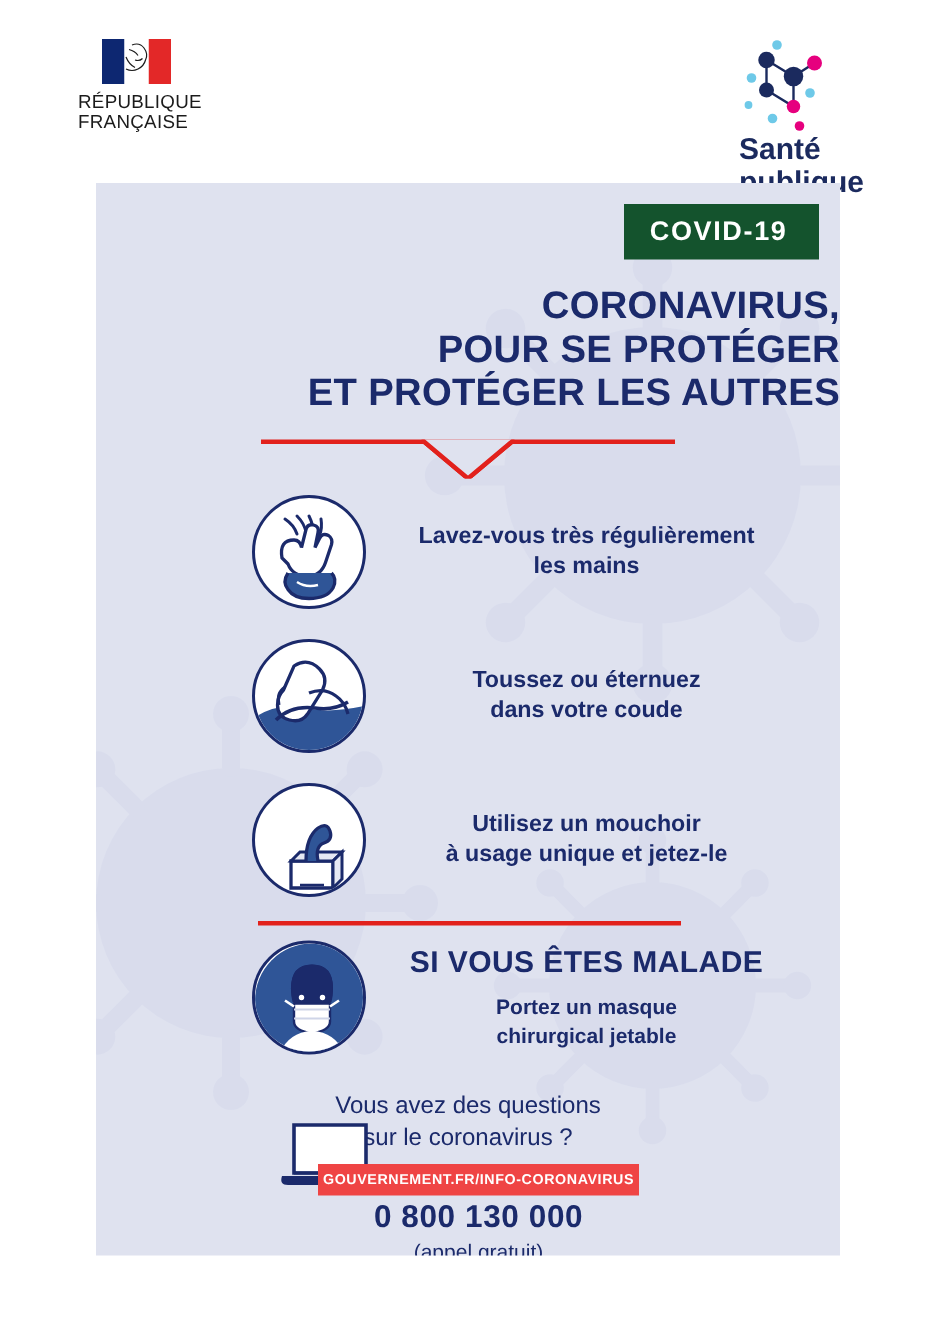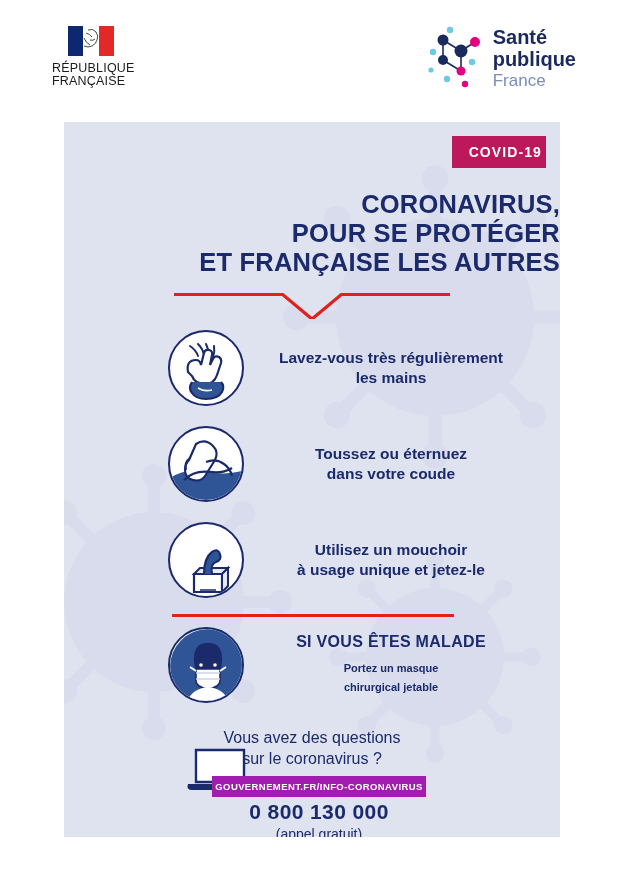--- a/index.html
+++ b/index.html
@@ -66,21 +66,22 @@
     font-style: italic;
     font-size: 8.5px;
     line-height: 9.5px;
     color: #1b1b1b;
   }
 
   .spf {
     position: absolute;
     right: 48px; top: 24px;
     display: flex;
-    align-items: flex-end;
+    align-items: flex-start;
+    flex-direction: column;
   }
   .spf-logo { width: 58px; height: 66px; margin-right: 10px; }
   .spf-text { line-height: 1.08; }
   .spf-text .l1, .spf-text .l2 {
     font-size: 20px; font-weight: bold; color: #1b2a5e;
   }
   .spf-text .l3 {
     font-size: 17px; color: #7b8cb5; margin-top: 1px;
   }
 
@@ -97,26 +98,26 @@
     opacity: 0.45;
     color: #d3d7e9;
   }
   .virus-a { right: -40px; top: 30px; width: 330px; height: 330px; }
   .virus-b { left: -60px; top: 330px; width: 300px; height: 300px; }
   .virus-c { right: 10px; top: 420px; width: 230px; height: 230px; }
 
   .covid-badge {
     position: absolute;
     right: 14px; top: 14px;
-    background: #be185d;
+    background: #14532d;
     color: #ffffff;
-    font-size: 14px;
+    font-size: 18px;
     font-weight: bold;
     letter-spacing: 1.1px;
-    padding: 8px 4px 8px 17px;
+    padding: 8px 21px 8px 17px;
   }
 
   .title {
     position: absolute;
     left: 0; right: 0; top: 68px;
     text-align: right;
     color: #1b2a6b;
     font-size: 25.5px;
     font-weight: bold;
     line-height: 29px;
@@ -185,44 +186,44 @@
     flex: none;
     overflow: hidden;
   }
   .sick .txt {
     margin-left: 22px;
     width: 250px;
     text-align: center;
     color: #1b2a6b;
   }
   .sick .t1 {
-    font-size: 16px; font-weight: bold; letter-spacing: 0.3px;
+    font-size: 20px; font-weight: bold; letter-spacing: 0.3px;
   }
   .sick .t2 {
     margin-top: 8px;
-    font-size: 11px; font-weight: bold; line-height: 19px;
+    font-size: 14px; font-weight: bold; line-height: 19px;
   }
 
   .questions {
     position: absolute;
     left: 0; right: 0; top: 605px;
     text-align: center;
     color: #1b2a6b;
     font-size: 16px;
     line-height: 21px;
   }
   .laptop {
     position: absolute;
     left: 120px; top: 622px;
     width: 72px; height: 54px;
   }
   .url-bar {
     position: absolute;
     left: 148px; width: 214px; top: 654px;
-    background: #a21caf;
+    background: #ef4444;
     color: #ffffff;
     text-align: center;
     font-size: 9.5px;
     font-weight: bold;
     letter-spacing: 0.4px;
     padding: 5px 0 5px 0;
   }
   .phone {
     position: absolute;
     left: 148px; width: 214px; top: 678px;
@@ -370,21 +371,21 @@
           </g>
         </g>
       </g>
     </svg>
 
     <div class="covid-badge">COVID-19</div>
 
     <div class="title">
       <div>CORONAVIRUS,</div>
       <div>POUR SE PROTÉGER</div>
-      <div>ET FRANÇAISE LES AUTRES</div>
+      <div>ET PROTÉGER LES AUTRES</div>
     </div>
 
     <div class="divider-top"></div>
     <svg class="speech-tail" viewBox="0 0 62 26">
       <path d="M0 0 L31 26 L62 0" fill="none" stroke="#e2211c" stroke-width="3"></path>
       <path d="M0 0 L31 26 L62 0 L62 -6 L0 -6 Z" fill="#dfe2ef" stroke="none"></path>
       <path d="M0 0 L31 26 L62 0" fill="none" stroke="#e2211c" stroke-width="3"></path>
     </svg>
 
     <div class="rules">

